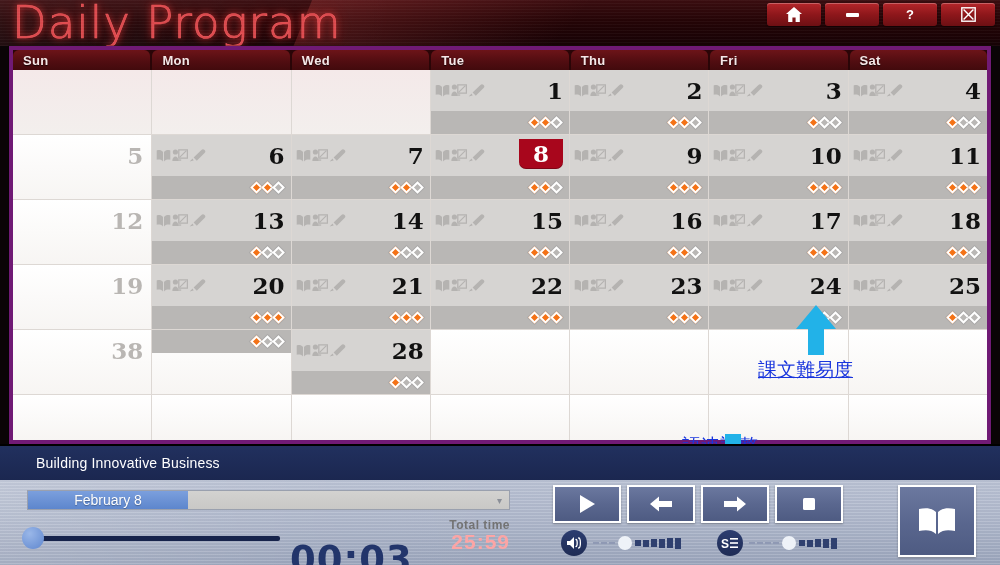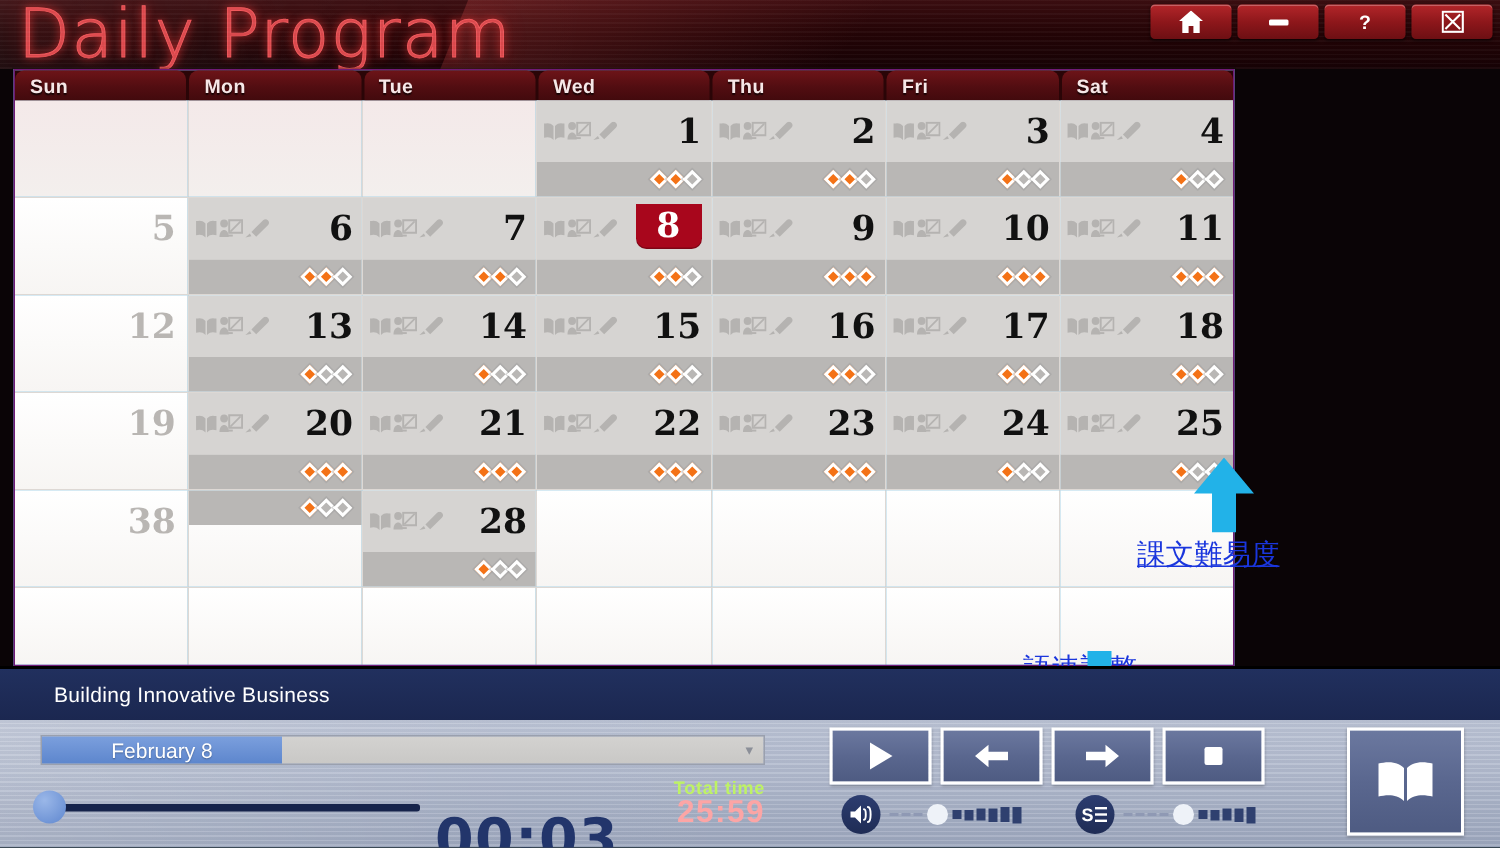--- a/index.html
+++ b/index.html
@@ -42,23 +42,23 @@
     background: linear-gradient(180deg,#b4262a 0%, #8e171b 50%, #6d0f13 100%);
     box-shadow: inset 0 1px 0 rgba(255,255,255,0.28), 0 1px 2px rgba(0,0,0,.5);
     display:flex; align-items:center; justify-content:center;
     color:#ffffff; font-size:13px; font-weight:bold; cursor:pointer;
   }
   .winbtn svg{ display:block; }
   .winbtn .dash{ width:13px; height:4px; background:#fff; border-radius:1px; }
 
   
   .calendar{
-    position:absolute; left:9px; top:46px; width:814px; height:398px;
-    background:#7dd3fc;
-    border:1px solid #701a75;
+    position:absolute; left:9px; top:46px; width:982px; height:398px;
+    background:#ffffff;
+    border:4px solid #701a75;
     box-shadow: 0 0 0 1px rgba(0,0,0,.25);
     display:flex; flex-direction:column;
   }
   .cal-head{ display:flex; height:20px; background:#2a0507; }
   .cal-head .dh{
     flex:1 1 0; position:relative; height:20px;
     background: linear-gradient(180deg,#6d1418 0%, #520d11 55%, #420a0d 100%);
     border-top-left-radius:6px; border-top-right-radius:6px;
     margin-right:2px;
     color:#f6e7e7; font-size:13px; font-weight:bold;
@@ -159,21 +159,21 @@
   .seek .track{ position:absolute; left:10px; top:5px; width:248px; height:5px; background:#16234b; border-radius:2px;}
   .seek .knob{ position:absolute; left:0px; top:0px; width:22px; height:22px; margin-top:-4px;
                border-radius:50%; background: radial-gradient(circle at 35% 30%, #9ab7e8, #5f87cf); }
 
   .time{
     position:absolute; left:290px; top:518px; z-index:3;
     font-family:"DejaVu Sans", sans-serif; font-size:37px; font-weight:bold;
     color:#22356b; letter-spacing:1px;margin-top:20px;
   }
   .ttl-wrap{ position:absolute; left:418px; top:518px; z-index:3; text-align:right; width:92px;}
-  .ttl-label{ font-size:12px; color:#bef264; font-weight:bold; letter-spacing:.5px;}
+  .ttl-label{ font-size:12px; color:#737373; font-weight:bold; letter-spacing:.5px;}
   .ttl-value{ font-size:21px; color:#fca5a5; font-weight:bold; letter-spacing:1px; margin-top:-2px;}
 
   .ctrls{ position:absolute; left:553px; top:485px; display:flex; gap:6px; z-index:3; }
   .cbtn{
     width:68px; height:38px;
     background: linear-gradient(180deg,#6b789f 0%, #5a678f 50%, #4e5b82 100%);
     border:2px solid #ffffff;
     display:flex; align-items:center; justify-content:center;
     cursor:pointer; box-shadow:0 1px 2px rgba(0,0,0,.3);
   }
@@ -225,22 +225,22 @@
           <path d="M2.6 2.6 12.4 12.4 M12.4 2.6 2.6 12.4" stroke="#fff" stroke-width="1.4" fill="none"></path>
         </svg>
       </div>
     </div>
   </div>
 
   <div class="calendar">
     <div class="cal-head" id="cal-head">
         <div class="dh">Sun</div>
         <div class="dh">Mon</div>
+        <div class="dh">Wed</div>
         <div class="dh">Tue</div>
-        <div class="dh">Wed</div>
         <div class="dh">Thu</div>
         <div class="dh">Fri</div>
         <div class="dh">Sat</div>
       </div>
     <div class="cal-body" id="cal-body">
         <div class="week">
           <div class="cell empty head-row">
             <div class="top">
               <div class="daynum"></div>
             </div>

